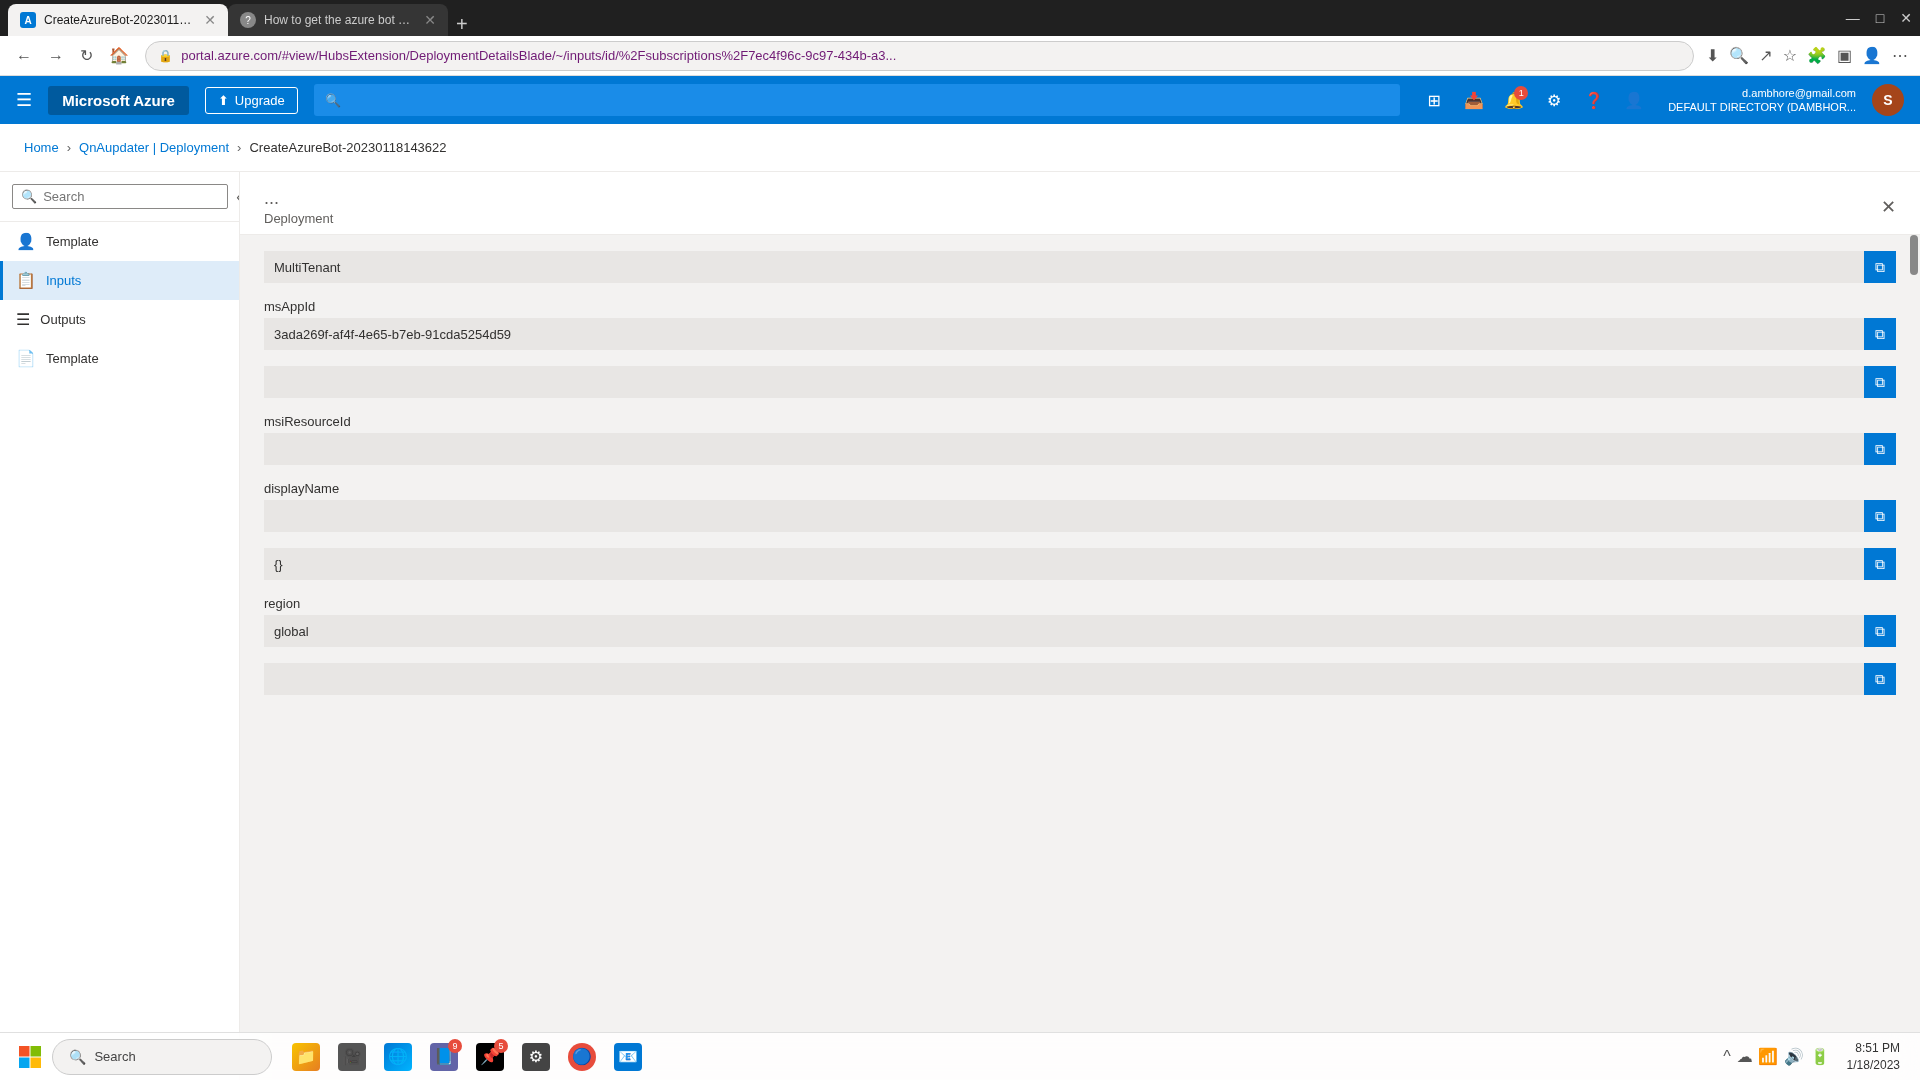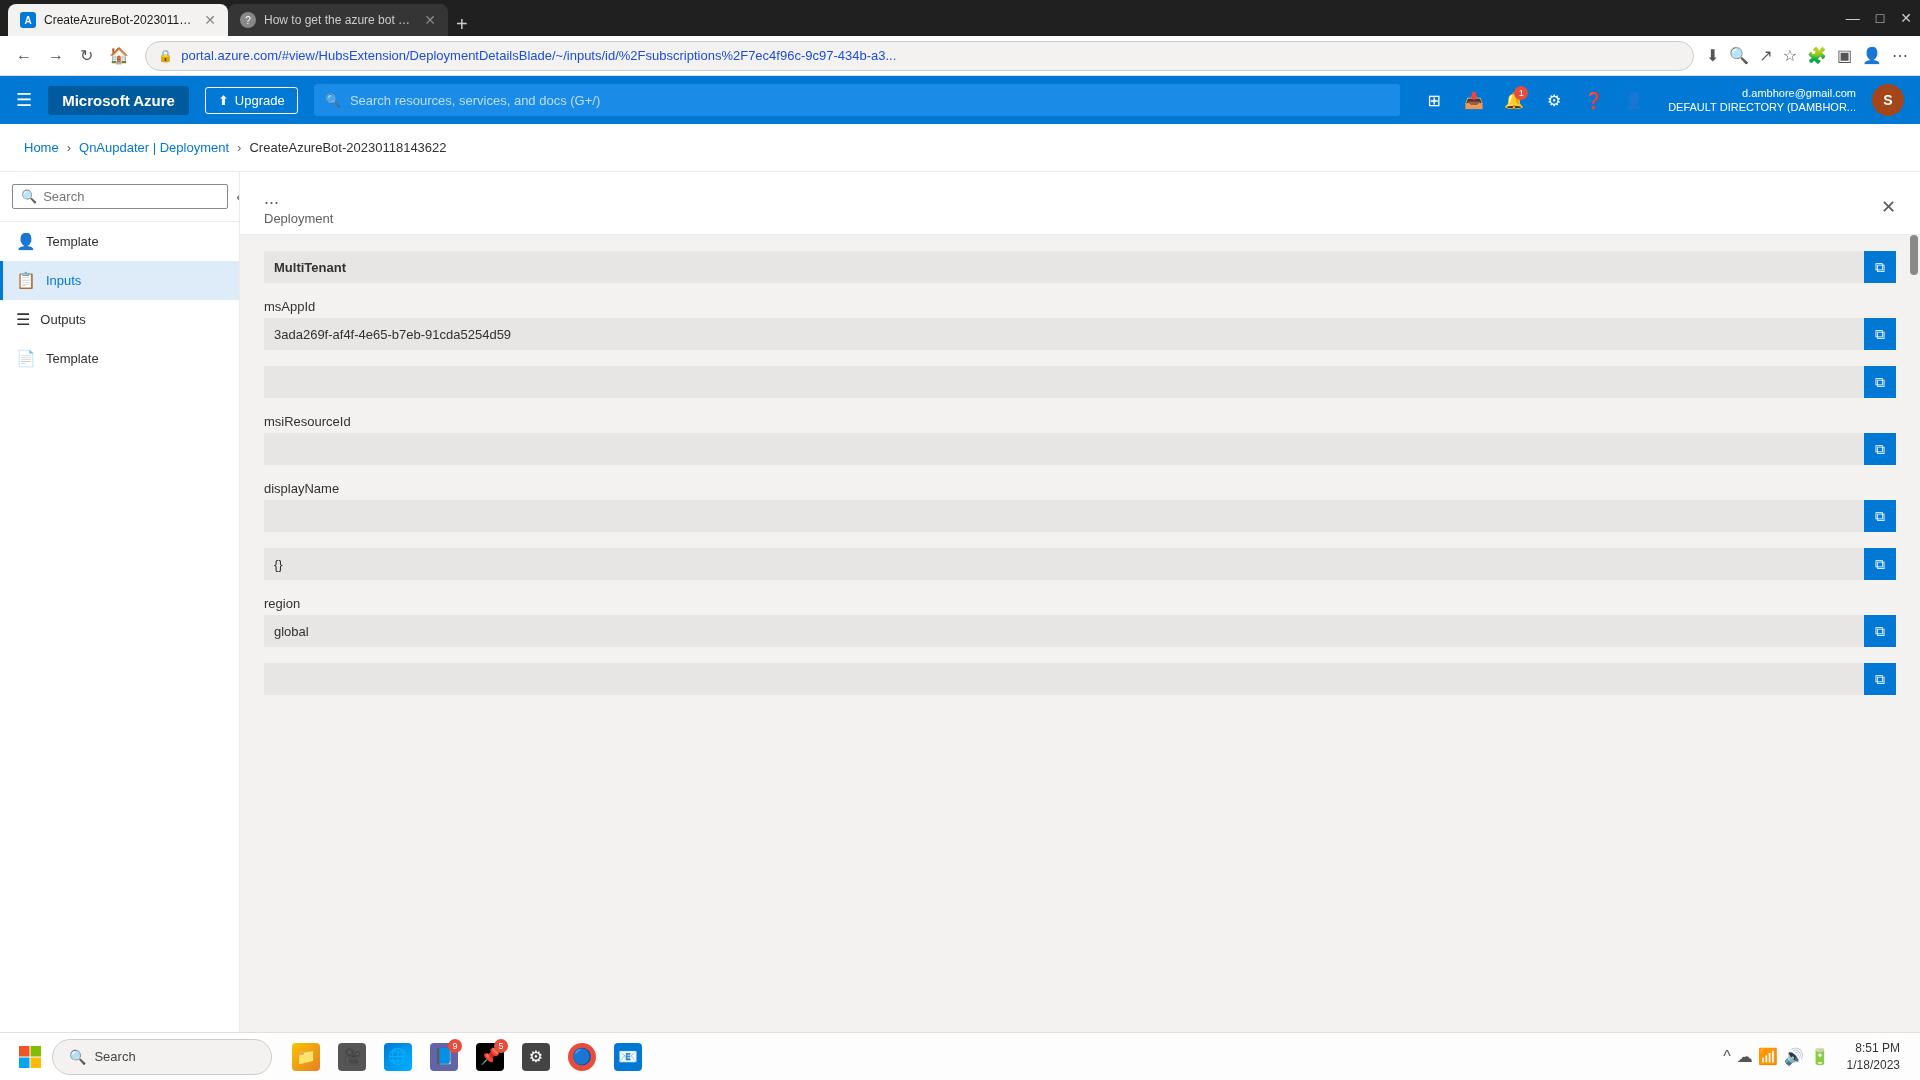--- a/index.html
+++ b/index.html
@@ -96,21 +96,21 @@
       display: flex;
       align-items: center;
       background: #f3f2f1;
       border: 1px solid #ccc;
       border-radius: 20px;
       padding: 4px 12px;
       gap: 8px;
       height: 30px;
     }
     .lock-icon { color: #555; font-size: 12px; }
-    .address-text { font-size: 13px; color: #1d4ed8; flex: 1; overflow: hidden; text-overflow: ellipsis; white-space: nowrap; }
+    .address-text { font-size: 13px; color: #701a75; flex: 1; overflow: hidden; text-overflow: ellipsis; white-space: nowrap; }
     .addressbar-actions {
       display: flex;
       gap: 10px;
       color: #555;
       font-size: 16px;
     }
 
     
     .azure-topnav {
       background: #0078d4;
@@ -509,21 +509,20 @@
 
 <div class="azure-topnav">
   <span class="azure-hamburger">☰</span>
   <div class="azure-logo-text">Microsoft Azure</div>
   <button class="upgrade-btn">
     <span>⬆</span>
     <span>Upgrade</span>
   </button>
   <div class="azure-search-bar">
     <span style="color:rgba(255,255,255,0.7);">🔍</span>
-    <input type="text" placeholder="Search resources, services, and docs (G+/)" style="">
   </div>
   <div class="azure-nav-icons">
     <div class="azure-nav-icon">⊞</div>
     <div class="azure-nav-icon">📥</div>
     <div class="azure-nav-icon">
       🔔
       <span class="badge">1</span>
     </div>
     <div class="azure-nav-icon">⚙</div>
     <div class="azure-nav-icon">❓</div>
@@ -583,21 +582,21 @@
       <span class="close-btn-page">✕</span>
     </div>
 
     <div class="inputs-content" style="position:relative;">
 
       <div style="position:absolute;right:0;top:0;bottom:0;width:12px;background:#f3f2f1;z-index:1;"></div>
       <div style="position:absolute;right:2px;top:0;width:8px;height:40px;background:#888;border-radius:4px;z-index:2;"></div>
 
       <div class="input-field-group">
         <div class="input-field-row">
-          <input class="input-field-value" type="text" value="MultiTenant" readonly="" style="margin-right: 0px; font-weight: bold;">
+          <input class="input-field-value" type="text" value="MultiTenant" readonly="" style="margin-right: 0px;">
           <button class="copy-btn" title="Copy">⧉</button>
         </div>
       </div>
 
       <div class="input-field-group">
         <div class="input-field-label">msAppId</div>
         <div class="input-field-row">
           <input class="input-field-value" type="text" readonly="" value="3ada269f-af4f-4e65-b7eb-91cda5254d59" style="">
           <button class="copy-btn" title="Copy">⧉</button>
         </div>

